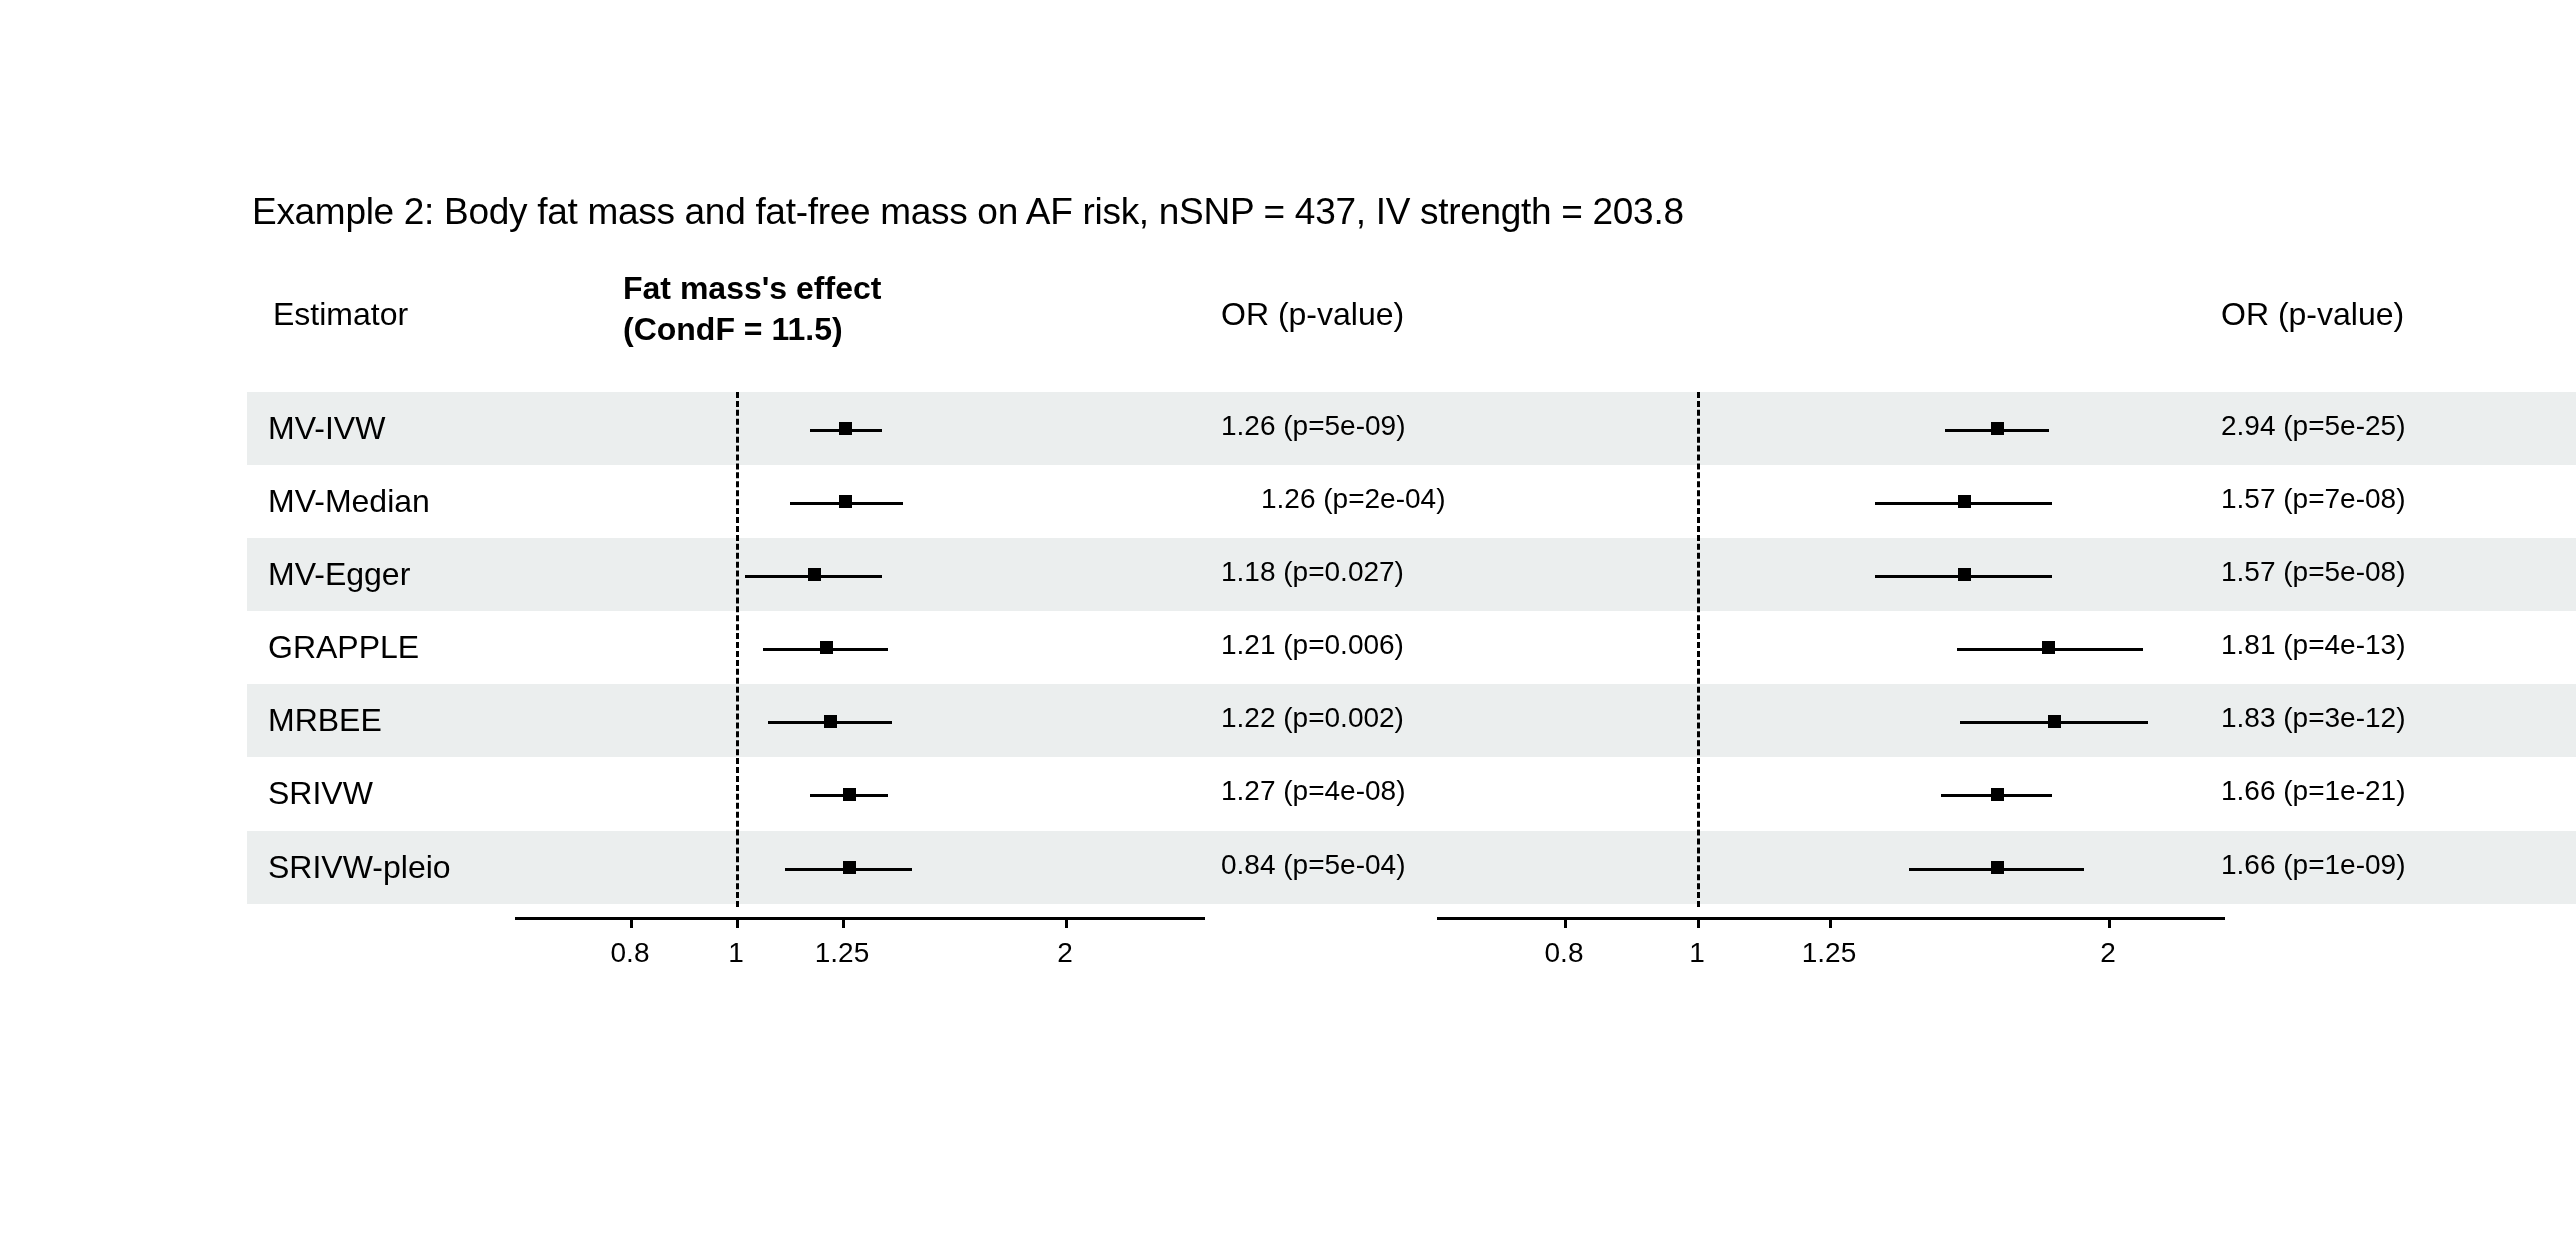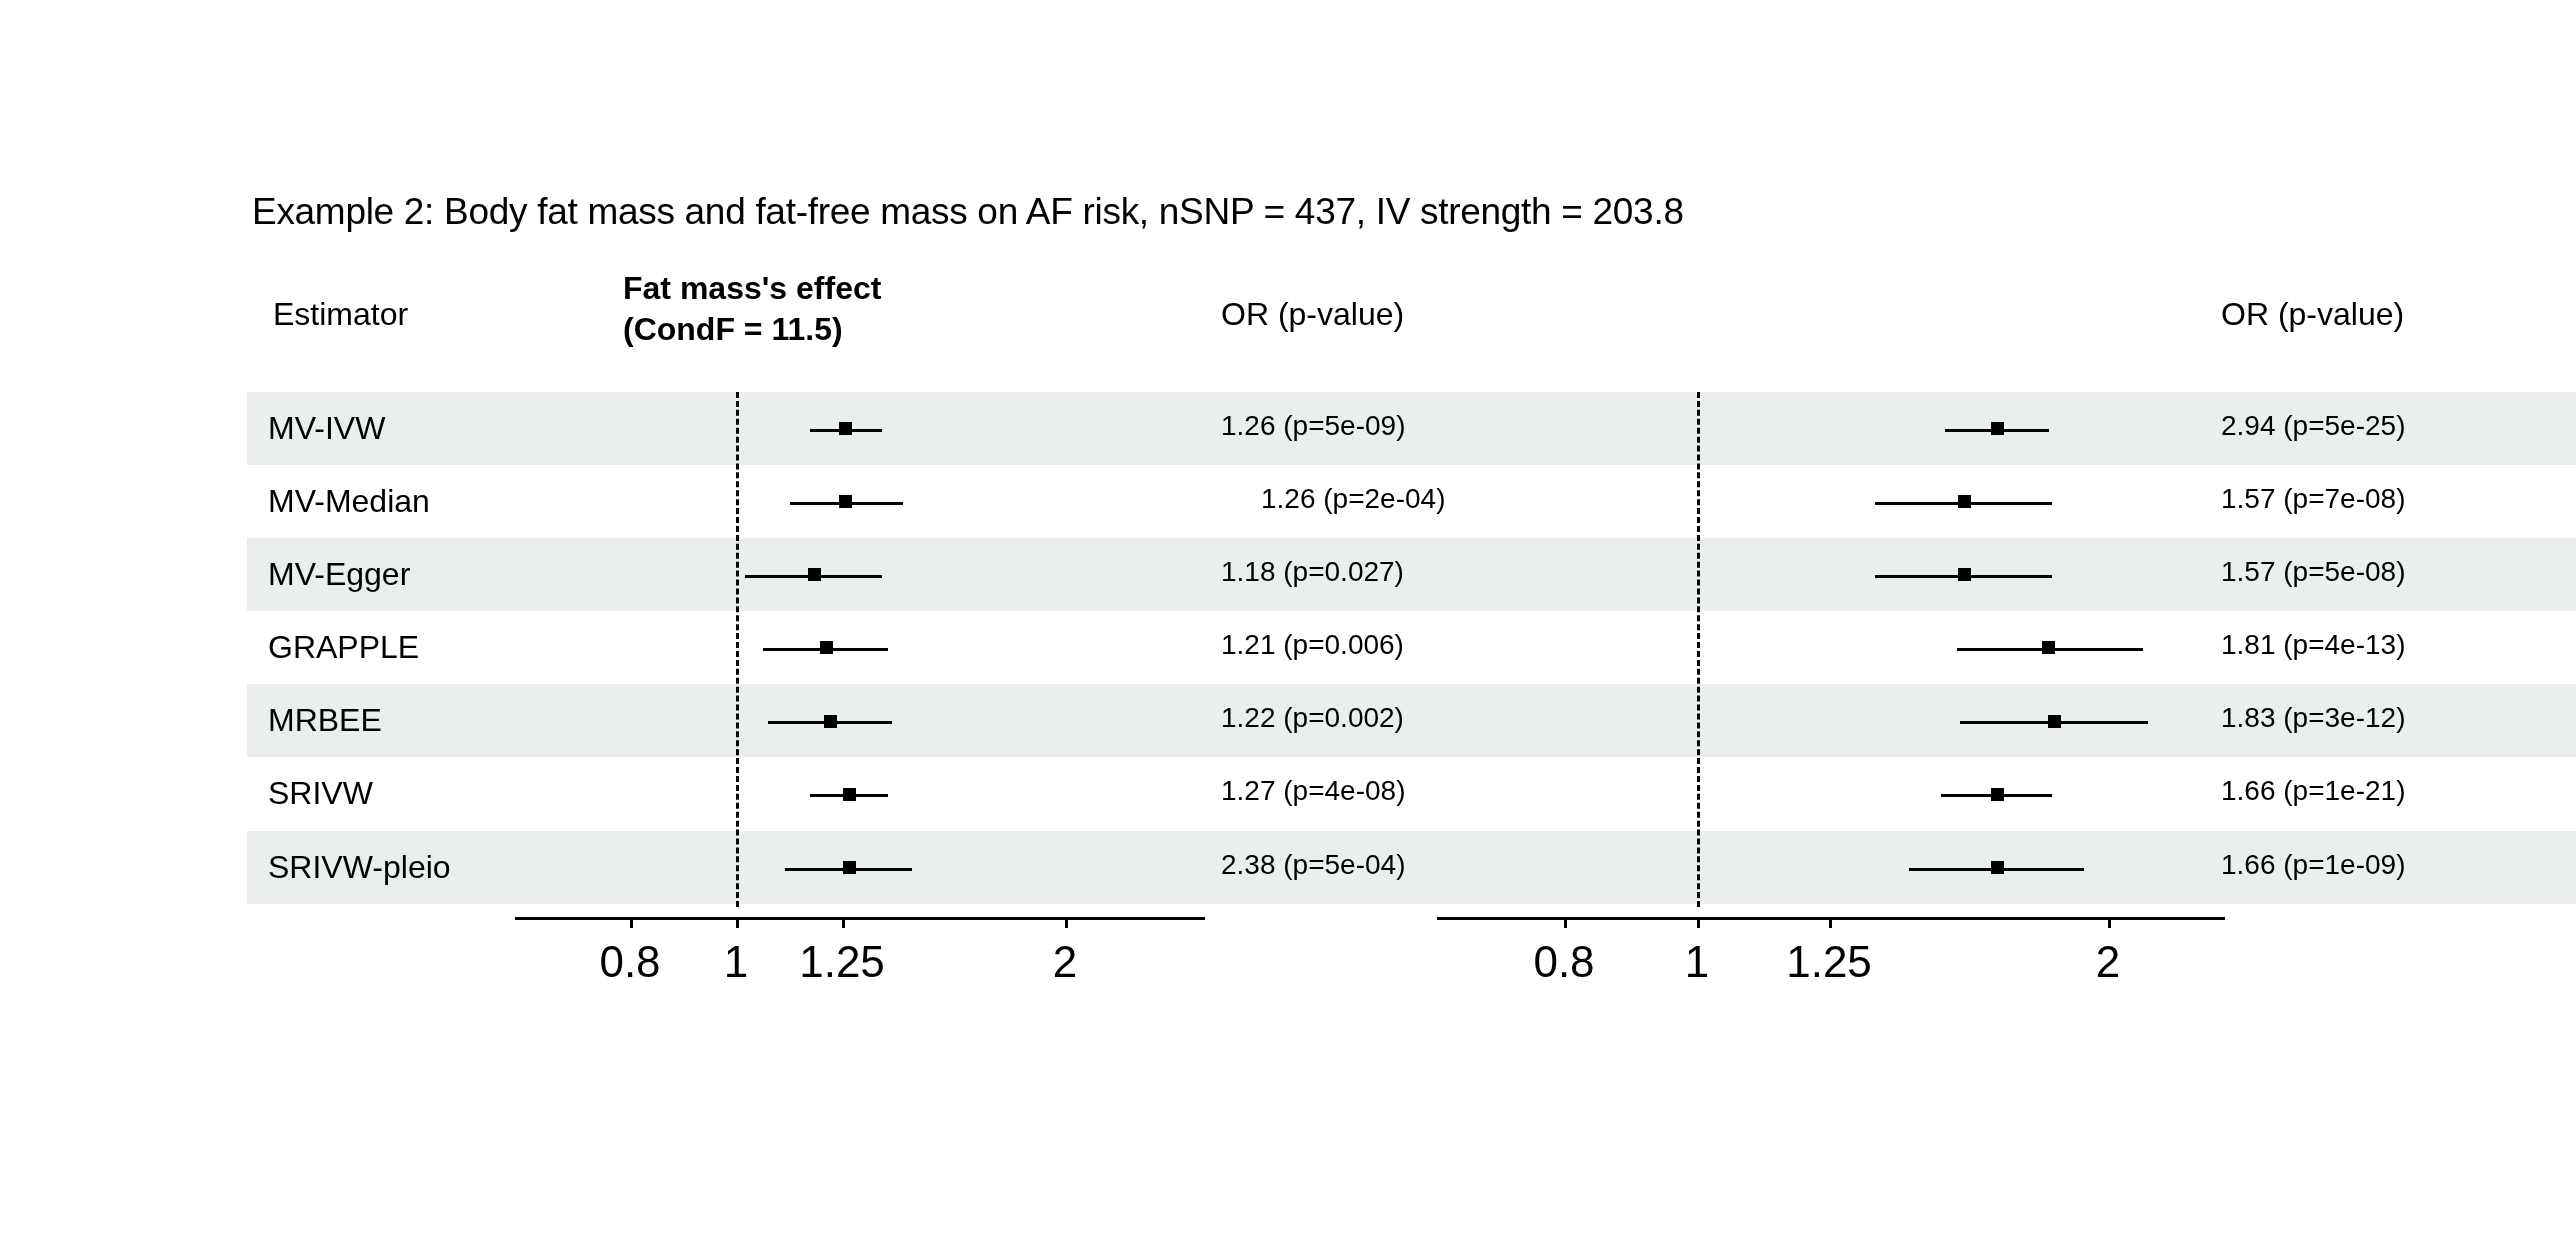--- a/index.html
+++ b/index.html
@@ -110,21 +110,21 @@
     border-top: 3.6px solid #000000;
   }
   .axis-tick {
     position: absolute;
     width: 0;
     height: 11.3px;
     border-left: 3.6px solid #000000;
   }
   .axis-label {
     position: absolute;
-    font-size: 44px;
+    font-size: 28px;
     white-space: nowrap;
     transform: translateX(-50%);
   }
 </style>
 </head>
 <body>
 
 <div id="figure">
 
   <div id="plot-title">Example 2: Body fat mass and fat-free mass on AF risk, nSNP = 437, IV strength = 203.8</div>
@@ -161,21 +161,21 @@
       <div class="row-label" style="top: 629px;">GRAPPLE</div>
       <div class="row-or left-panel" style="top: 629px;">1.21 (p=0.006)</div>
       <div class="row-or right-panel" style="top: 629px;">1.81 (p=4e-13)</div>
       <div class="row-label" style="top: 702px;">MRBEE</div>
       <div class="row-or left-panel" style="top: 702px;">1.22 (p=0.002)</div>
       <div class="row-or right-panel" style="top: 702px;">1.83 (p=3e-12)</div>
       <div class="row-label" style="top: 775px;">SRIVW</div>
       <div class="row-or left-panel" style="top: 775px;">1.27 (p=4e-08)</div>
       <div class="row-or right-panel" style="top: 775px;">1.66 (p=1e-21)</div>
       <div class="row-label" style="top: 849px;">SRIVW-pleio</div>
-      <div class="row-or left-panel" style="top: 849px;">2.38 (p=5e-04)</div>
+      <div class="row-or left-panel" style="top: 849px;">0.84 (p=5e-04)</div>
       <div class="row-or right-panel" style="top: 849px;">1.66 (p=1e-09)</div>
     </div>
 
   <div class="panel" id="panel-left" style="left: 0px; width: 2834px;">
     <div class="null-line" style="left: 736px;"></div>
   <div class="ci-line" style="left: 810px; width: 72px; top: 37px;"></div>
       <div class="ci-point" style="left: 839px; top: 30px;"></div>
       <div class="ci-line" style="left: 790px; width: 113px; top: 110px;"></div>
       <div class="ci-point" style="left: 839px; top: 103px;"></div>
       <div class="ci-line" style="left: 745px; width: 137px; top: 183px;"></div>

